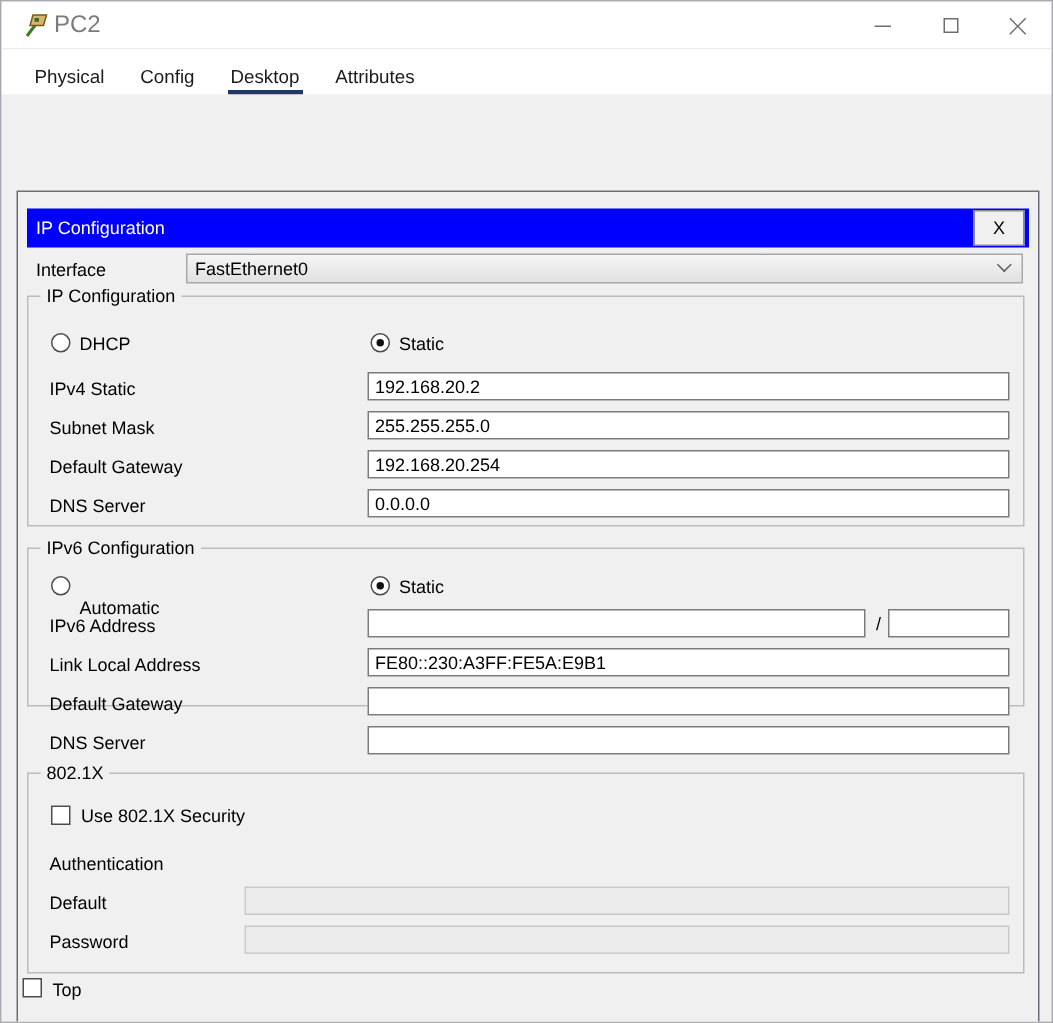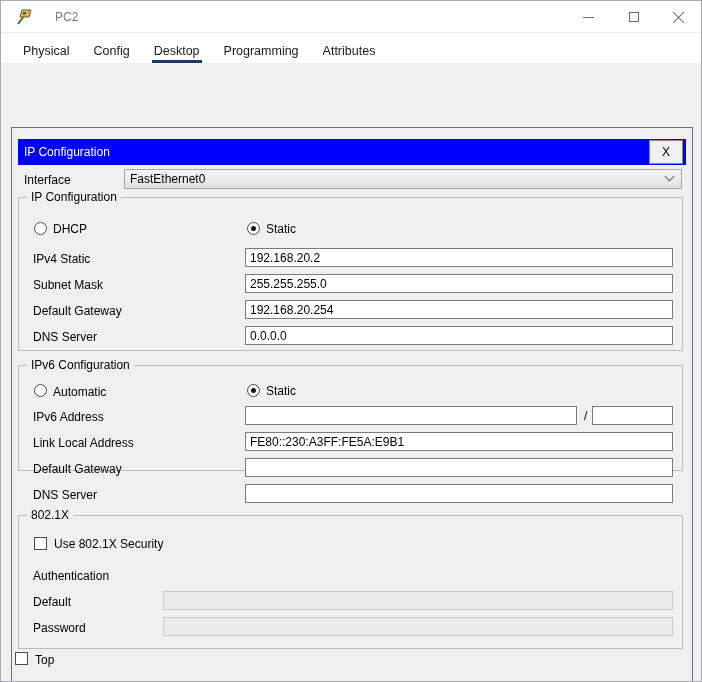--- a/index.html
+++ b/index.html
@@ -6,21 +6,21 @@
   html,body { background:#c8c8c8; }
   .window {
     position:relative; width:702px; height:682px;
     background:#f0f0f0; border:1px solid #a9a9af; overflow:hidden;
     font-family:"Liberation Sans", sans-serif; font-size:12px; color:#000;
   }
   
   .titlebar { position:absolute; left:0; top:0; right:0; height:32px; background:#fff;
               border-bottom:1px solid #ebebeb; display:flex; align-items:center; }
   .app-icon { margin-left:15px; width:18px; height:18px; flex:0 0 auto; }
-  .title-text { margin-left:21px; color:#7b7b7b; font-size:12px; }
+  .title-text { margin-left:2px; color:#7b7b7b; font-size:16px; }
   .win-controls { position:absolute; right:0; top:0; height:32px; display:flex; }
   .win-btn { width:45px; height:32px; display:flex; align-items:center; justify-content:center; background:transparent; border:none; cursor:default; }
   .ico-min { width:11px; height:1px; background:#6e6e6e; }
   .ico-max { width:10px; height:10px; border:1px solid #6e6e6e; }
   .ico-close { position:relative; width:13px; height:13px; }
   .ico-close::before,.ico-close::after { content:""; position:absolute; left:-1px; top:6px; width:15px; height:1px; background:#6e6e6e; }
   .ico-close::before { transform:rotate(45deg); }
   .ico-close::after  { transform:rotate(-45deg); }
   
   .tabbar { position:absolute; left:0; top:32px; right:0; height:30px; background:#fff;
@@ -84,21 +84,20 @@
       <button class="win-btn">
           <span class="ico-close"></span>
         </button>
     </div>
   </div>
 
   <div class="tabbar">
     <button class="tab">Physical</button>
     <button class="tab">Config</button>
     <button class="tab active">Desktop</button>
-    <button class="tab">Programming</button>
     <button class="tab">Attributes</button>
   </div>
 
   <div class="content">
     <div class="dialog">
 
       <div class="dlg-header">
         <span class="dlg-title">IP Configuration</span>
         <button class="dlg-close">X</button>
       </div>
@@ -125,21 +124,21 @@
         <span class="flabel" style="left:14px; top:106px;">Default Gateway</span>
         <input class="tin" style="left: 226px; top: 102px; width: 428px;" value="192.168.20.254">
 
         <span class="flabel" style="left:14px; top:132px;">DNS Server</span>
         <input class="tin" style="left: 226px; top: 128px; width: 428px;" value="0.0.0.0">
       </div>
 
       <div class="groupbox" id="gb-ipv6">
         <span class="gb-legend">IPv6 Configuration</span>
         <span class="radio" style="left:15px; top:18px;"></span>
-        <span class="flabel" style="left:34px; top:19px;text-align:right;">Automatic</span>
+        <span class="flabel" style="left:34px; top:32px;text-align:right;">Automatic</span>
         <span class="radio checked" style="left:228px; top:18px;"></span>
         <span class="flabel" style="left:247px; top:18px;">Static</span>
 
         <span class="flabel" style="left:14px; top:44px;">IPv6 Address</span>
         <input class="tin" style="left: 226px; top: 40px; width: 332px;" value="">
         <span class="flabel" style="left:565px; top:43px;">/</span>
         <input class="tin" style="left: 573px; top: 40px; width: 81px;" value="">
 
         <span class="flabel" style="left:14px; top:70px;">Link Local Address</span>
         <input class="tin" style="left: 226px; top: 66px; width: 428px;" value="FE80::230:A3FF:FE5A:E9B1">

